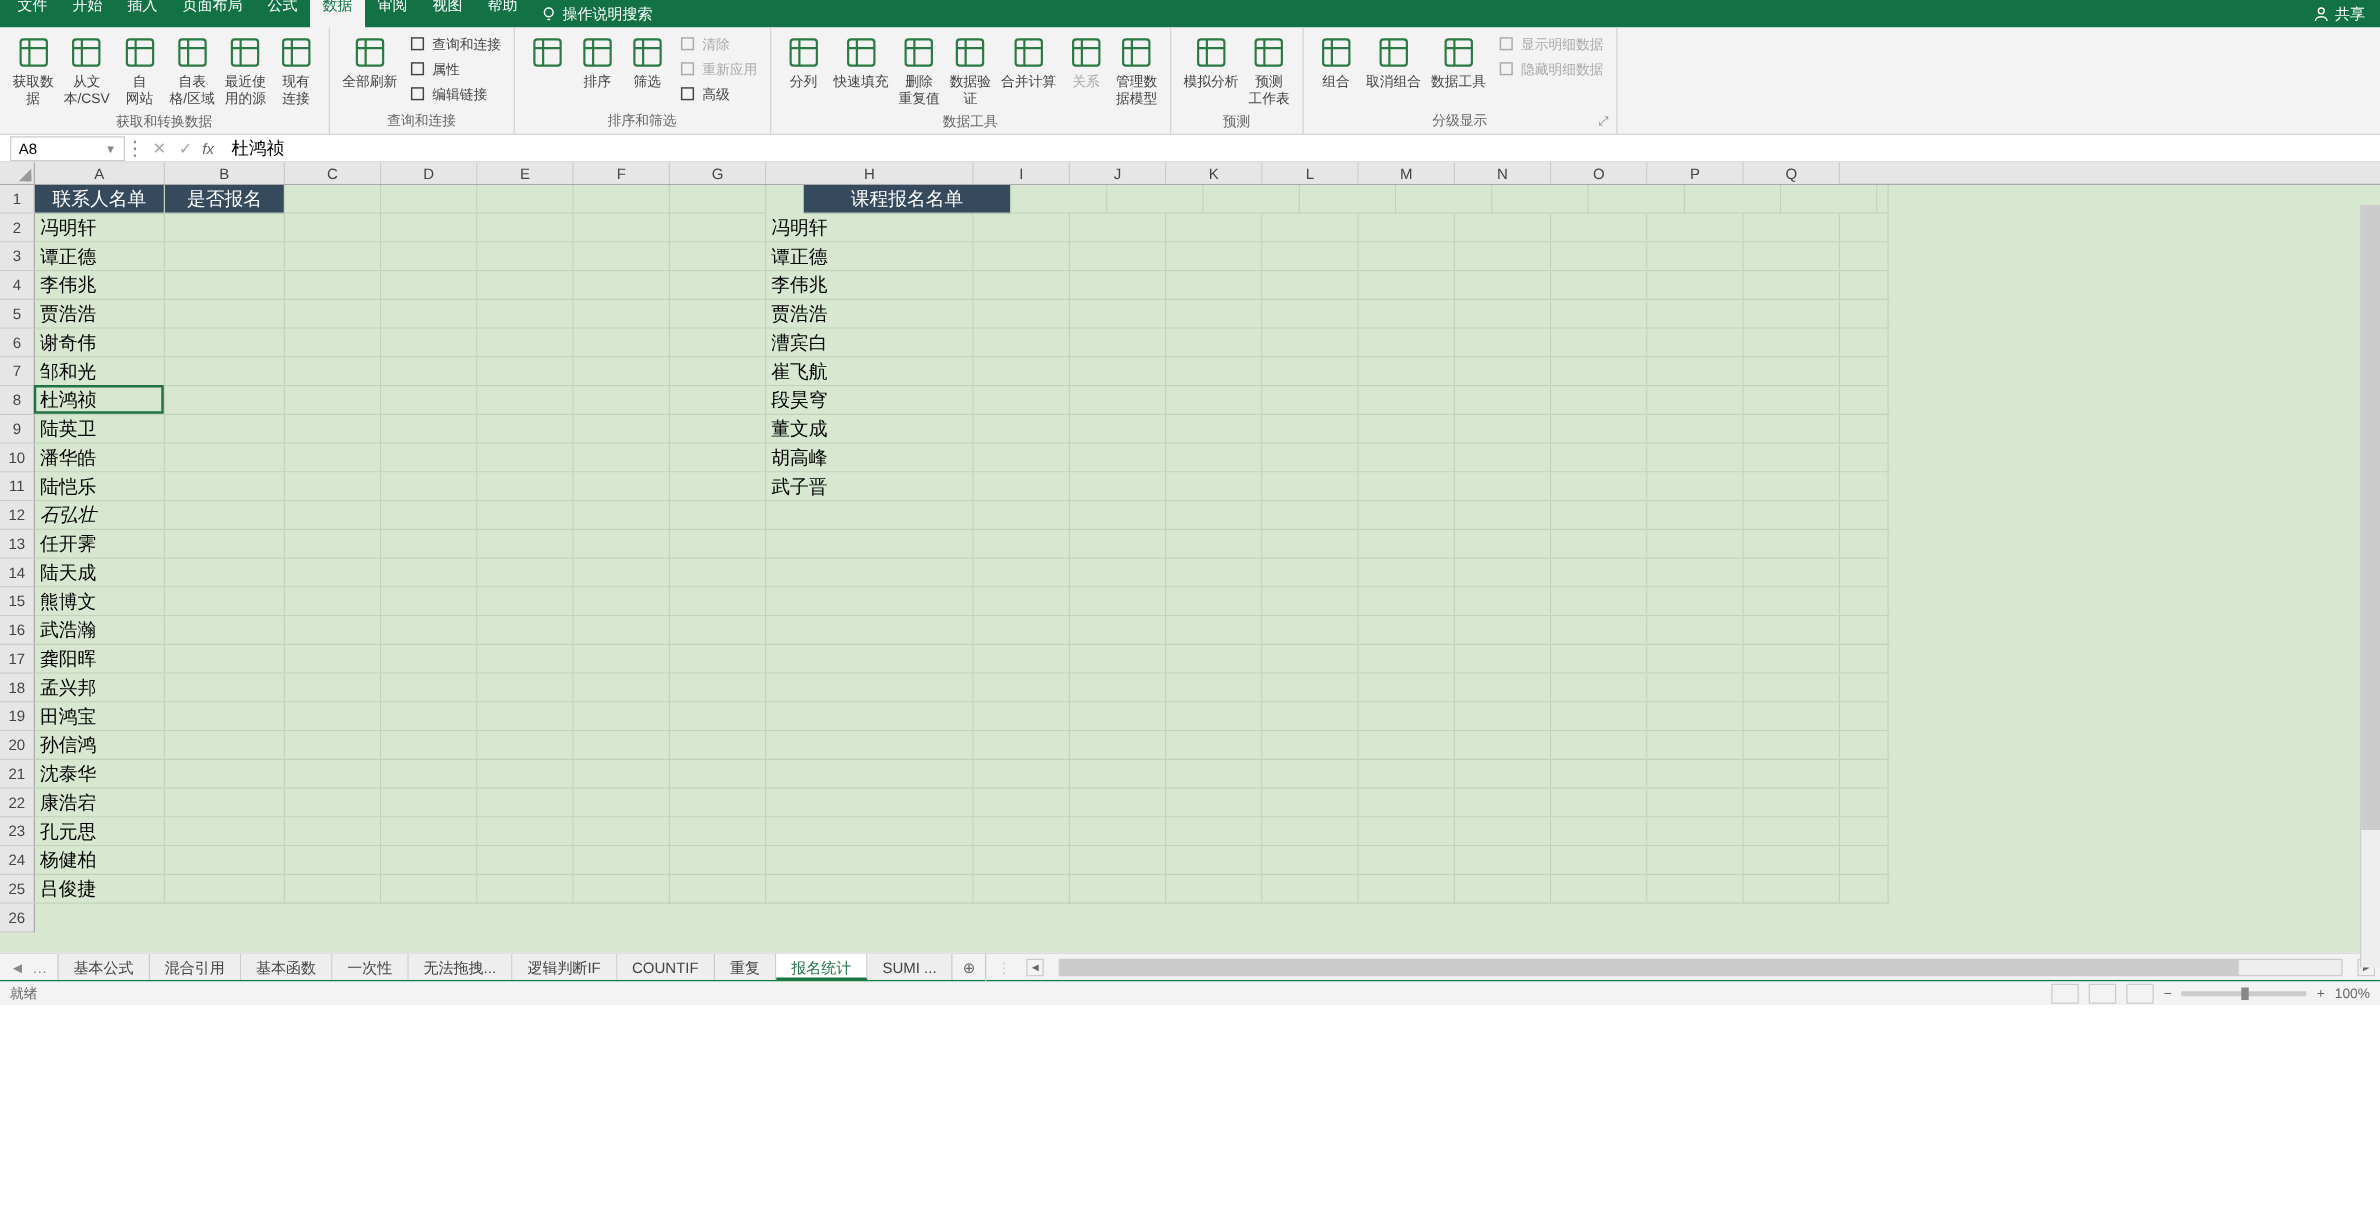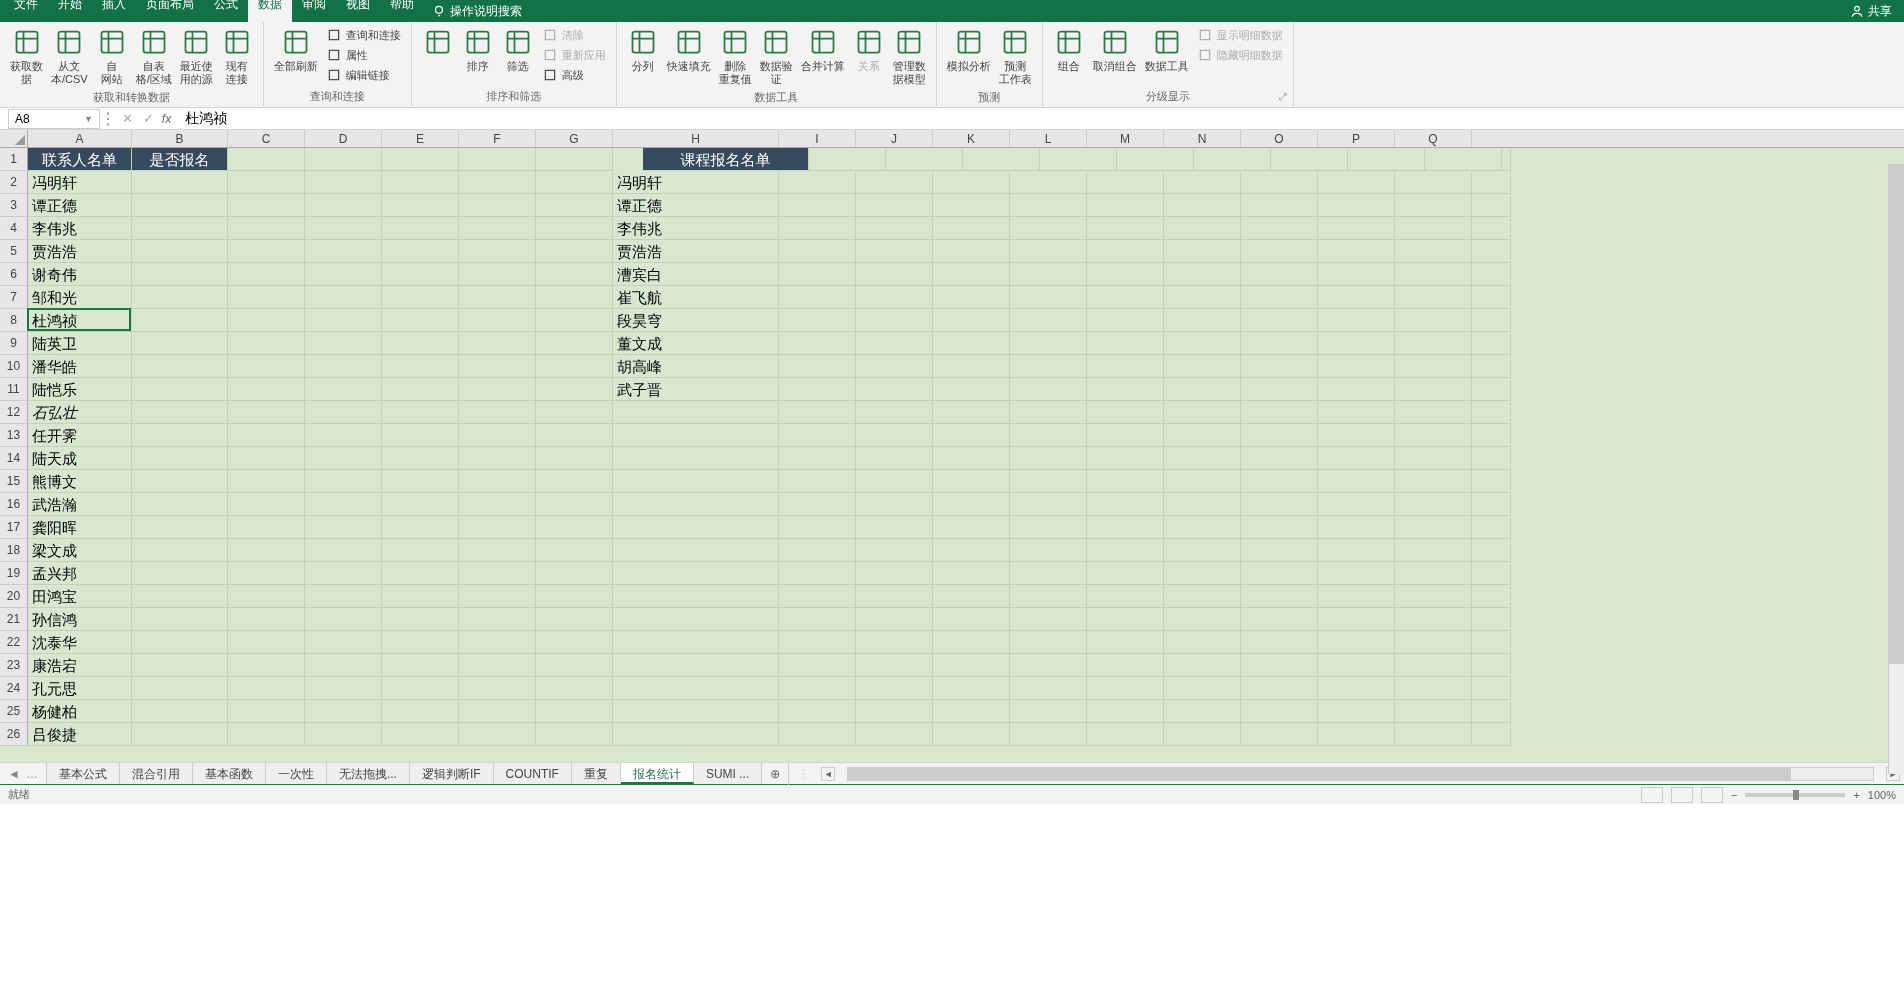--- a/index.html
+++ b/index.html
@@ -817,40 +817,20 @@
           <div class="cell" style="width: 77px;"></div>
           <div class="cell" style="width: 77px;"></div>
           <div class="cell" style="width: 77px;"></div>
           <div class="cell" style="width: 77px;"></div>
           <div class="cell" style="width: 77px;"></div>
           <div class="cell" style="width: 77px;"></div>
           <div class="cell" style="width: 77px;"></div>
           <div class="cell" style="flex: 1 1 0%;"></div>
         </div>
         <div class="cell-row">
-          <div class="cell" style="width: 104px;">梁文成</div>
-          <div class="cell" style="width: 96px;"></div>
-          <div class="cell" style="width: 77px;"></div>
-          <div class="cell" style="width: 77px;"></div>
-          <div class="cell" style="width: 77px;"></div>
-          <div class="cell" style="width: 77px;"></div>
-          <div class="cell" style="width: 77px;"></div>
-          <div class="cell" style="width: 166px;"></div>
-          <div class="cell" style="width: 77px;"></div>
-          <div class="cell" style="width: 77px;"></div>
-          <div class="cell" style="width: 77px;"></div>
-          <div class="cell" style="width: 77px;"></div>
-          <div class="cell" style="width: 77px;"></div>
-          <div class="cell" style="width: 77px;"></div>
-          <div class="cell" style="width: 77px;"></div>
-          <div class="cell" style="width: 77px;"></div>
-          <div class="cell" style="width: 77px;"></div>
-          <div class="cell" style="flex: 1 1 0%;"></div>
-        </div>
-        <div class="cell-row">
           <div class="cell" style="width: 104px;">孟兴邦</div>
           <div class="cell" style="width: 96px;"></div>
           <div class="cell" style="width: 77px;"></div>
           <div class="cell" style="width: 77px;"></div>
           <div class="cell" style="width: 77px;"></div>
           <div class="cell" style="width: 77px;"></div>
           <div class="cell" style="width: 77px;"></div>
           <div class="cell" style="width: 166px;"></div>
           <div class="cell" style="width: 77px;"></div>
           <div class="cell" style="width: 77px;"></div>

